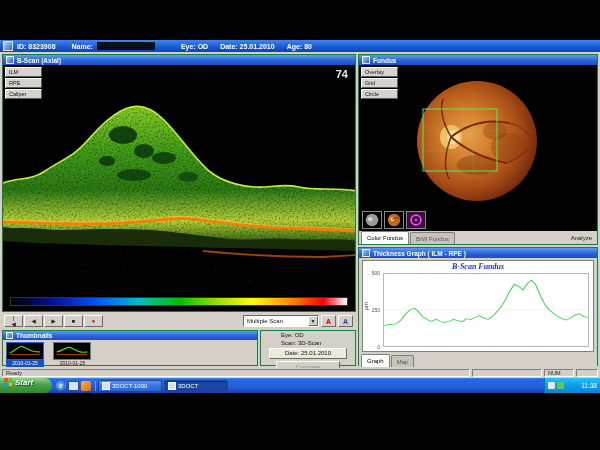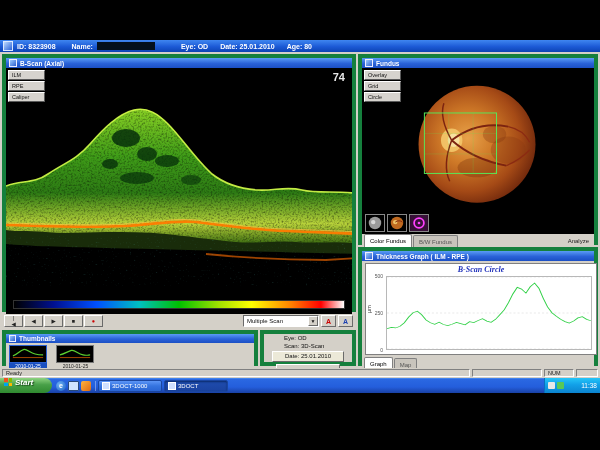--- a/index.html
+++ b/index.html
@@ -5,21 +5,21 @@
   html,body{margin:0;padding:0}
   body{width:600px;height:450px;background:#000;font-family:"Liberation Sans",sans-serif;position:relative;overflow:hidden}
   
   .app-titlebar{position:absolute;left:0;top:40px;width:600px;height:12px;
     background:linear-gradient(180deg,#3f86f0 0%,#1c5ad6 55%,#0d44b4 100%);
     display:flex;align-items:center;color:#fff;font-size:7px;font-weight:bold}
   .app-icon{width:8px;height:8px;margin:0 4px 0 3px;background:linear-gradient(135deg,#bcd9ff,#2a62d8);border:1px solid #dce9ff;flex:none}
   .redact{width:58px;height:8px;background:#04101e;margin-left:4px}
   
   .workspace{position:absolute;left:0;top:52px;width:600px;height:316px;background:#d4d0c8}
-  .panel{position:absolute;border:4px solid #15803d;background:#d4d0c8;box-sizing:border-box}
+  .panel{position:absolute;border:1px solid #15803d;background:#d4d0c8;box-sizing:border-box}
   .ptitle{height:10px;display:flex;align-items:center;gap:3px;padding:0 3px;
     background:linear-gradient(180deg,#5a9cf5 0%,#2a62d8 55%,#1b4fc4 100%);
     color:#fff;font-size:6.5px;font-weight:bold;white-space:nowrap;overflow:hidden}
   .picon{width:6px;height:6px;background:linear-gradient(135deg,#9ccaff,#2c5fd0);border:1px solid #eef;flex:none}
   .pbody{position:relative;background:#000;overflow:hidden}
   .toolbtn{display:block;width:37px;height:10px;margin-bottom:1px;background:#d6d3ce;
     border:1px solid;border-color:#fff #5a5a5a #5a5a5a #fff;font-size:5.5px;line-height:8px;
     text-align:left;padding:0 0 0 3px;color:#111;box-sizing:border-box;cursor:default}
   .frame-num{position:absolute;top:3px;right:7px;color:#e8e8e8;font-size:11px;font-weight:bold}
   .colorbar{position:absolute;left:7px;right:7px;top:232px;height:7px;border:1px solid #333;
@@ -302,21 +302,21 @@
     </div>
   </div>
 
   <div class="panel" style="left:358px;top:195px;width:240px;height:119px">
     <div class="ptitle">
       <span class="picon"></span>
       <span>Thickness Graph ( ILM - RPE )</span>
     </div>
     <div style="position:relative;height:96px;background:#d4d0c8">
       <div class="chartbox">
-        <div class="chart-title" style="color: rgb(34, 51, 187);">B-Scan Circle</div>
+        <div class="chart-title" style="color: rgb(34, 51, 187);">B-Scan Fundus</div>
         <div class="yticks">
             <div class="ytick" style="bottom: 0%;">0</div>
             <div class="ytick" style="bottom: 50%;">250</div>
             <div class="ytick" style="bottom: 100%;">500</div>
           </div>
         <div class="ylabel">μm</div>
         <div class="plot">
             <svg viewBox="0 0 200 100" preserveAspectRatio="none" style="width: 100%; height: 100%; display: block;">
               <line x1="0" x2="200" y1="100" y2="100" stroke="#cccccc" stroke-width="0.5" stroke-dasharray="2 2"></line>
               <line x1="0" x2="200" y1="50" y2="50" stroke="#cccccc" stroke-width="0.5" stroke-dasharray="2 2"></line>

